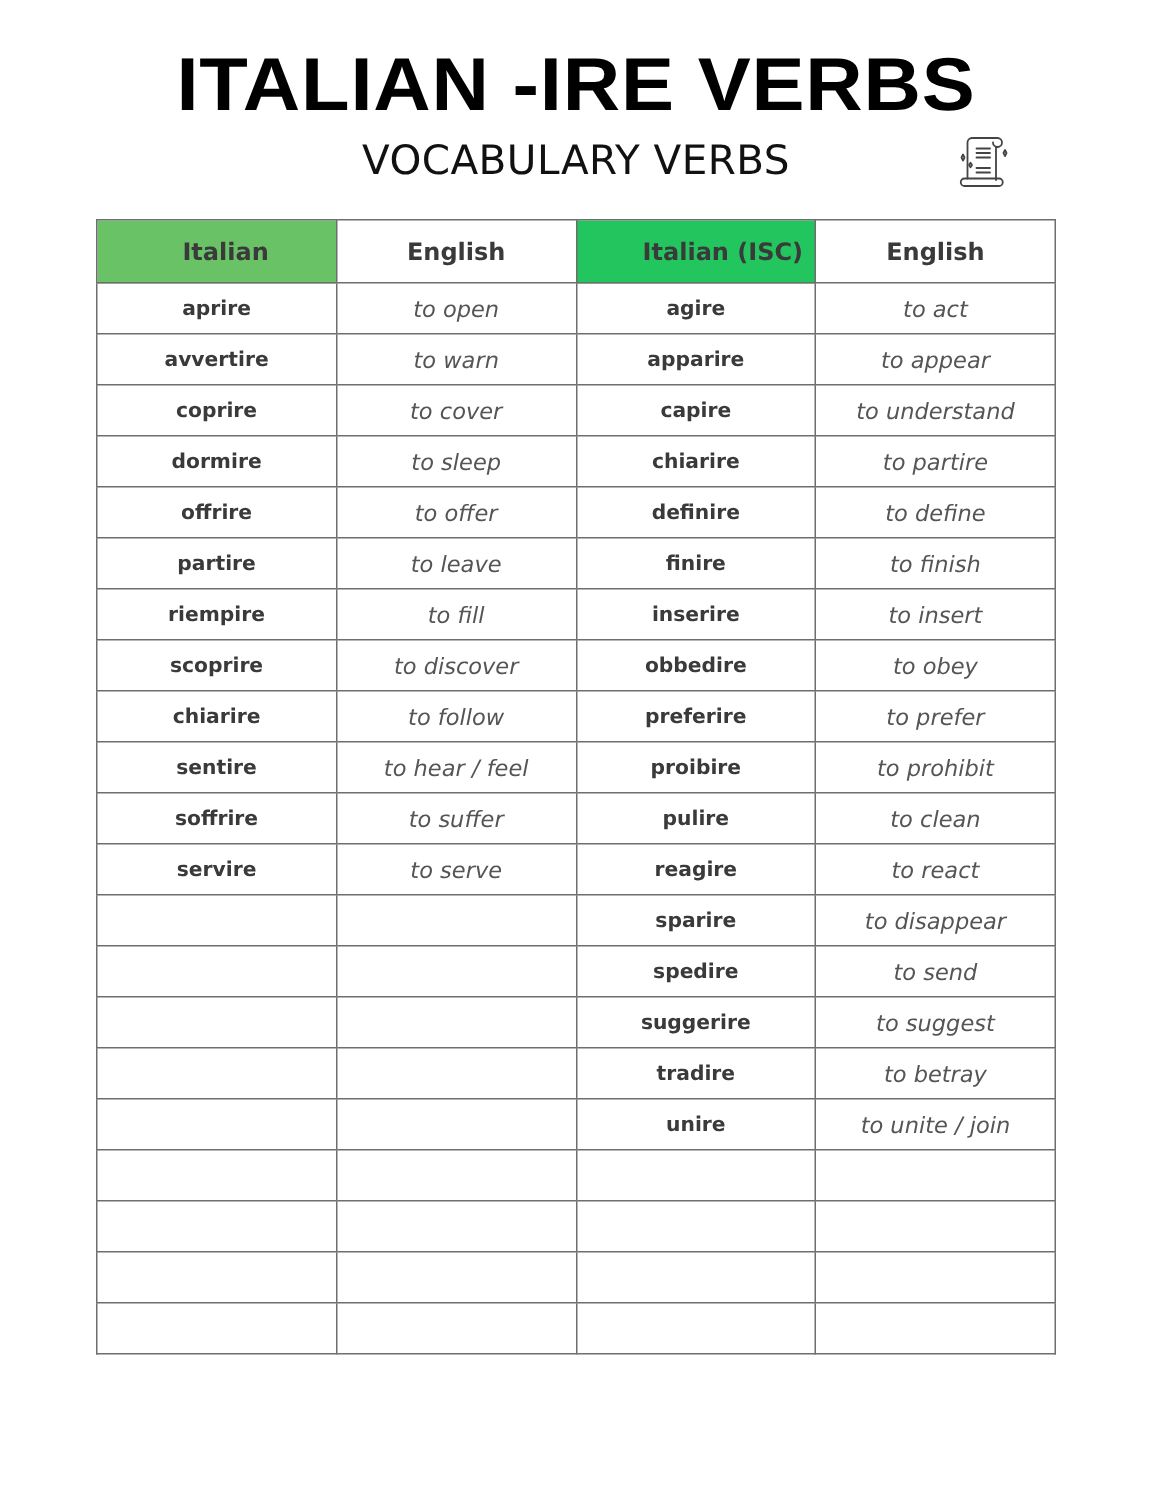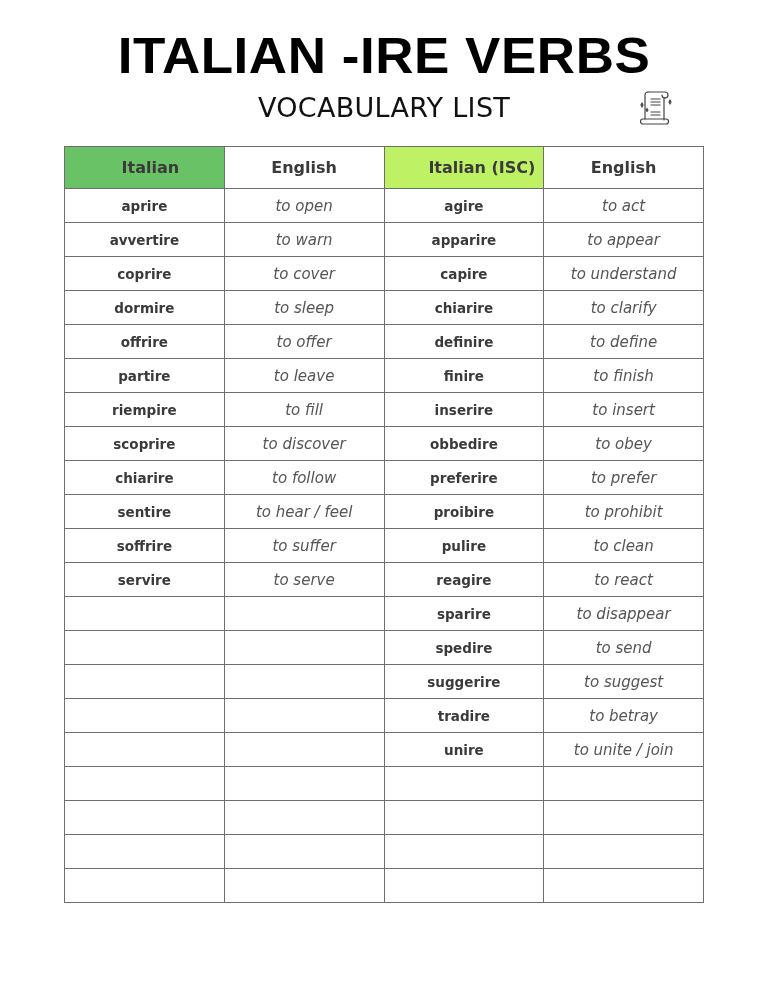--- a/index.html
+++ b/index.html
@@ -21,30 +21,30 @@
     border-collapse: collapse; table-layout: fixed;
   }
   table.vocab td, table.vocab th {
     border: 1px solid #6e6e6e; text-align: center; padding: 0;
     font-family: "DejaVu Sans", sans-serif; color: #333;
   }
   table.vocab th {
     height: 41px; font-weight: bold; font-size: 16px; color: #3a3a3a;
   }
   table.vocab th.green { background: #6ac266; padding-left: 12px; }
-  table.vocab th.red { background: #bef264; padding-left: 36px; }
+  table.vocab th.red { background: #22c55e; padding-left: 36px; }
   table.vocab td { height: 33px; font-size: 13.5px; }
   table.vocab td.it { font-weight: bold; color: #3a3a3a; margin-top: 48px; }
   table.vocab td.en { font-style: italic; color: #555; font-family: "DejaVu Sans", sans-serif; font-size: 15px; }
 </style>
 </head>
 <body>
 
 <div class="title">ITALIAN -IRE VERBS</div>
-<div class="subtitle">VOCABULARY LIST</div>
+<div class="subtitle">VOCABULARY VERBS</div>
 
 <svg class="scroll-icon" viewBox="0 0 36 40" fill="none" stroke="#444" stroke-width="1.2" stroke-linejoin="round" stroke-linecap="round">
   <path d="M10 4 H27 a3 3 0 0 1 0 6 H26 V32"></path>
   <path d="M10 4 a3 3 0 0 0 -3 3 V31"></path>
   <path d="M27 10 a3 3 0 0 1 -3 -3"></path>
   <path d="M5 31 H28 a2.5 2.5 0 0 1 0 5 H5 a2.5 2.5 0 0 1 0 -5 z"></path>
   <line x1="13" y1="11" x2="22" y2="11"></line>
   <line x1="13" y1="14" x2="22" y2="14"></line>
   <line x1="13" y1="17" x2="22" y2="17"></line>
   <line x1="13" y1="24" x2="22" y2="24"></line>
@@ -79,21 +79,21 @@
       <tr>
         <td class="it">coprire</td>
         <td class="en">to cover</td>
         <td class="it">capire</td>
         <td class="en">to understand</td>
       </tr>
       <tr>
         <td class="it">dormire</td>
         <td class="en">to sleep</td>
         <td class="it">chiarire</td>
-        <td class="en">to clarify</td>
+        <td class="en">to partire</td>
       </tr>
       <tr>
         <td class="it">offrire</td>
         <td class="en">to offer</td>
         <td class="it">definire</td>
         <td class="en">to define</td>
       </tr>
       <tr>
         <td class="it">partire</td>
         <td class="en">to leave</td>

